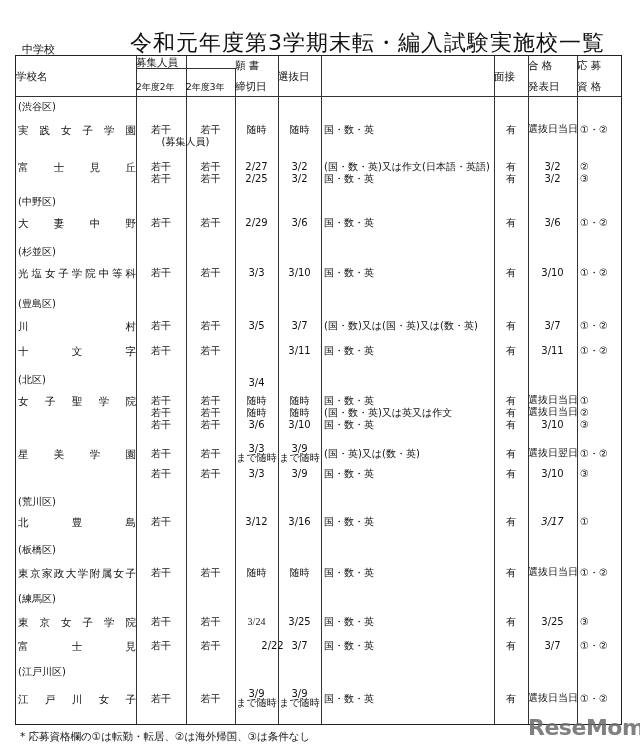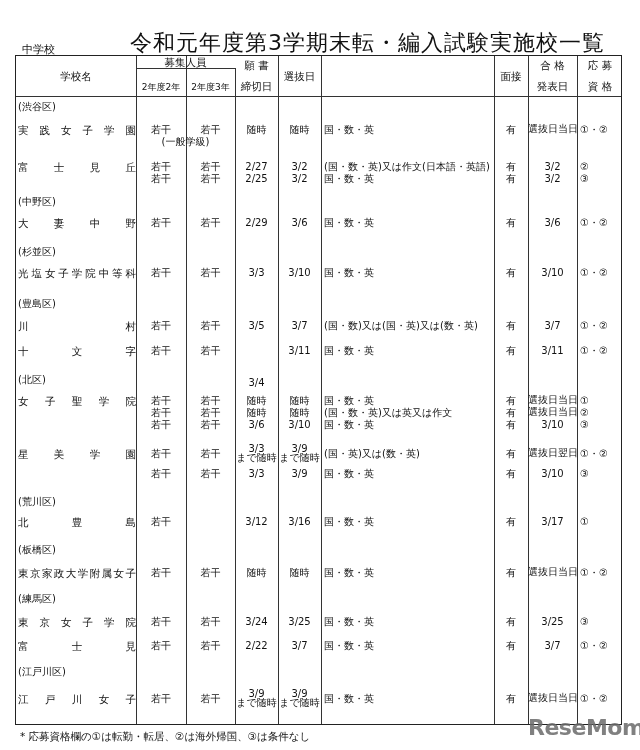--- a/index.html
+++ b/index.html
@@ -4,21 +4,21 @@
 <style>
   html, body { margin:0; padding:0; background:#ffffff; }
   body { width:640px; height:750px; position:relative; overflow:hidden;
          font-family:"DejaVu Sans", sans-serif; color:#111; }
   .title { position:absolute; left:130px; top:28px; font-size:22px; letter-spacing:1px; white-space:nowrap; }
   .subtitle { position:absolute; left:22px; top:42px; font-size:11px; }
   .tbl { position:absolute; left:15px; top:55px; width:607px; height:670px; border:1.5px solid #222; box-sizing:border-box; }
   .vline { position:absolute; top:0; bottom:0; width:0; border-left:1.2px solid #333; }
   .hline { position:absolute; left:0; right:0; height:0; border-top:1.2px solid #333; }
   .cell { position:absolute; font-size:10px; line-height:12px; white-space:nowrap; }
-  .hdr { font-size:10.5px; text-align:center; }
+  .hdr { font-size:10.5px; text-align:left; }
   .c { text-align:center; }
   .small { font-size:10px; line-height:9px; }
   .district { font-size:10px; }
   .school { display:flex; justify-content:space-between; width:118px; font-size:10.5px; }
   .footnote { position:absolute; left:20px; top:730px; font-size:10.5px; }
   .watermark { position:absolute; left:528px; top:715px; font-size:22px; font-weight:bold; color:#6a6a6a; letter-spacing:-0.5px; opacity:.85; }
 </style>
 </head>
 <body>
 
@@ -61,21 +61,21 @@
       <span>園</span>
     </div>
     <div class="cell c" style="left: 120px; width: 50px; top: 68px;">若干</div>
     <div class="cell c" style="left: 170px; width: 49px; top: 68px;">若干</div>
     <div class="cell " style="left: 308px; top: 68px;">国・数・英</div>
     <div class="cell c" style="left: 478px; width: 34px; top: 68px;">有</div>
     <div class="cell c small" style="left: 512px; width: 49px; top: 68px;">選抜日当日</div>
     <div class="cell " style="left: 564px; top: 68px;">①・②</div>
     <div class="cell c" style="left: 219px; width: 43px; top: 68px;">随時</div>
     <div class="cell c" style="left: 262px; width: 43px; top: 68px;">随時</div>
-    <div class="cell c small" style="left: 120px; width: 99px; top: 81px;">(一般学級)</div>
+    <div class="cell c small" style="left: 120px; width: 99px; top: 81px;">(募集人員)</div>
     <div class="cell school" style="left: 2px; top: 105px;">
       <span>富</span>
       <span>士</span>
       <span>見</span>
       <span>丘</span>
     </div>
     <div class="cell c" style="left: 120px; width: 50px; top: 105px;">若干</div>
     <div class="cell c" style="left: 120px; width: 50px; top: 117px;">若干</div>
     <div class="cell c" style="left: 170px; width: 49px; top: 105px;">若干</div>
     <div class="cell c" style="left: 170px; width: 49px; top: 117px;">若干</div>
@@ -211,21 +211,21 @@
     <div class="cell district" style="left: 2px; top: 440px;">(荒川区)</div>
     <div class="cell school" style="left: 2px; top: 460px;">
       <span>北</span>
       <span>豊</span>
       <span>島</span>
     </div>
     <div class="cell c" style="left: 120px; width: 50px; top: 460px;">若干</div>
     <div class="cell c" style="left: 170px; width: 49px; top: 460px;"></div>
     <div class="cell " style="left: 308px; top: 460px;">国・数・英</div>
     <div class="cell c" style="left: 478px; width: 34px; top: 460px;">有</div>
-    <div class="cell c" style="left: 512px; width: 49px; top: 460px;">3/17</div>
+    <div class="cell c" style="left: 512px; width: 49px; top: 460px; font-style: italic;">3/17</div>
     <div class="cell " style="left: 564px; top: 460px;">①</div>
     <div class="cell c" style="left: 219px; width: 43px; top: 460px;">3/12</div>
     <div class="cell c" style="left: 262px; width: 43px; top: 460px;">3/16</div>
     <div class="cell district" style="left: 2px; top: 488px;">(板橋区)</div>
     <div class="cell school" style="left: 2px; top: 511px;">
       <span>東</span>
       <span>京</span>
       <span>家</span>
       <span>政</span>
       <span>大</span>
@@ -251,34 +251,34 @@
       <span>子</span>
       <span>学</span>
       <span>院</span>
     </div>
     <div class="cell c" style="left: 120px; width: 50px; top: 560px;">若干</div>
     <div class="cell c" style="left: 170px; width: 49px; top: 560px;">若干</div>
     <div class="cell " style="left: 308px; top: 560px;">国・数・英</div>
     <div class="cell c" style="left: 478px; width: 34px; top: 560px;">有</div>
     <div class="cell c" style="left: 512px; width: 49px; top: 560px;">3/25</div>
     <div class="cell " style="left: 564px; top: 560px;">③</div>
-    <div class="cell c" style="left: 219px; width: 43px; top: 560px;">3/24</div>
+    <div class="cell c" style="left: 219px; width: 43px; top: 560px; font-family: Liberation Serif, serif;">3/24</div>
     <div class="cell c" style="left: 262px; width: 43px; top: 560px;">3/25</div>
     <div class="cell school" style="left: 2px; top: 584px;">
       <span>富</span>
       <span>士</span>
       <span>見</span>
     </div>
     <div class="cell c" style="left: 120px; width: 50px; top: 584px;">若干</div>
     <div class="cell c" style="left: 170px; width: 49px; top: 584px;">若干</div>
     <div class="cell " style="left: 308px; top: 584px;">国・数・英</div>
     <div class="cell c" style="left: 478px; width: 34px; top: 584px;">有</div>
     <div class="cell c" style="left: 512px; width: 49px; top: 584px;">3/7</div>
     <div class="cell " style="left: 564px; top: 584px;">①・②</div>
-    <div class="cell c" style="left: 219px; width: 43px; top: 584px;">2/22</div>
+    <div class="cell c" style="left: 219px; width: 43px; top: 584px; padding-left: 16px;">2/22</div>
     <div class="cell c" style="left: 262px; width: 43px; top: 584px;">3/7</div>
     <div class="cell district" style="left: 2px; top: 610px;">(江戸川区)</div>
     <div class="cell school" style="left: 2px; top: 637px;">
       <span>江</span>
       <span>戸</span>
       <span>川</span>
       <span>女</span>
       <span>子</span>
     </div>
     <div class="cell c" style="left: 120px; width: 50px; top: 637px;">若干</div>

